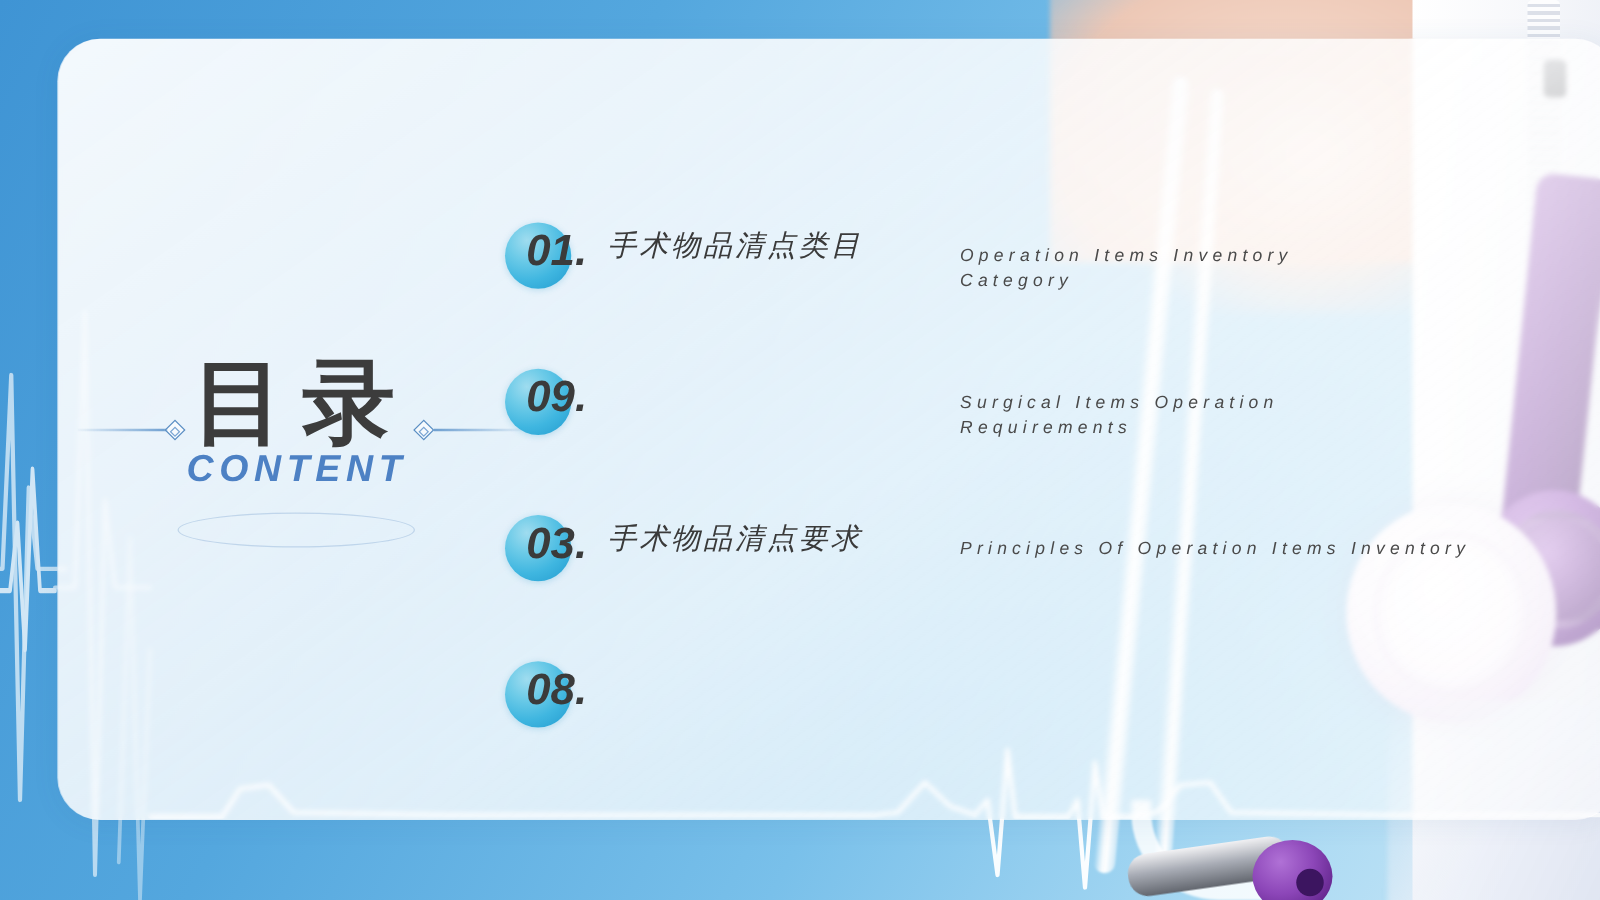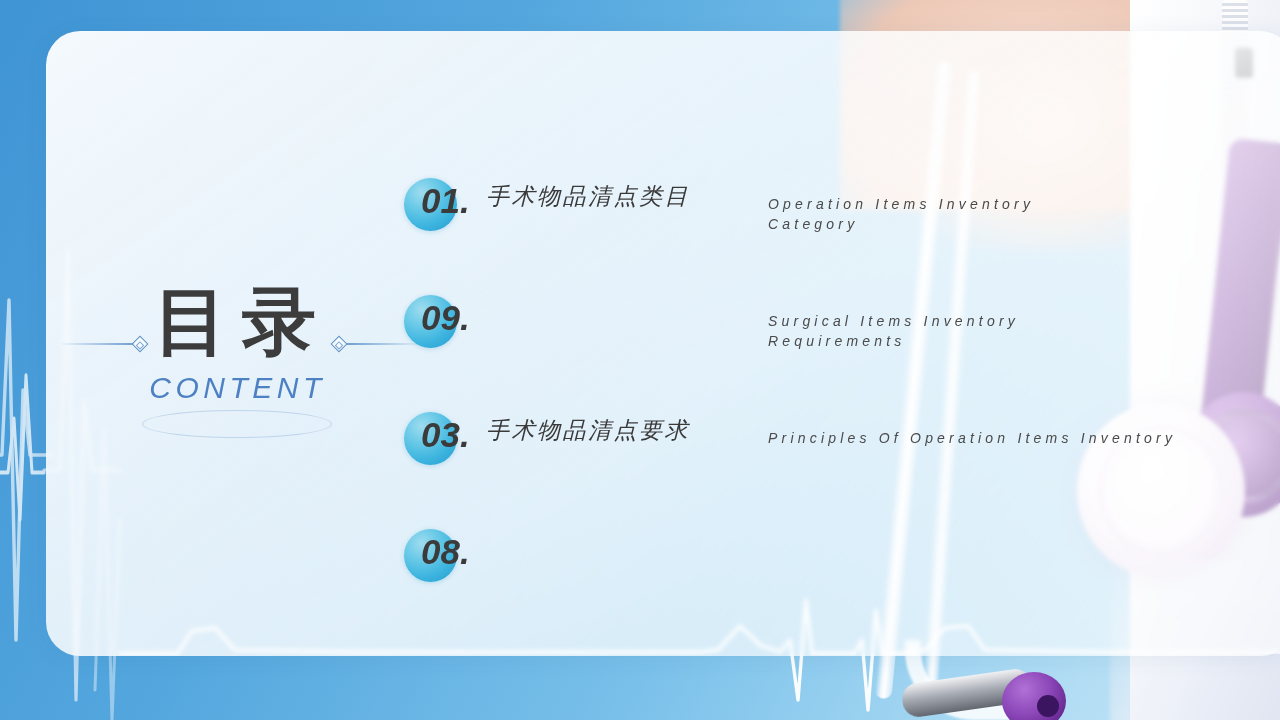--- a/index.html
+++ b/index.html
@@ -126,23 +126,23 @@
   .title-block {
     position:absolute; left:110px; top:285px; width:250px; text-align:center;
   }
   .title-cn {
     font-size:74px; font-weight:700; color:#3c3c3c;
     letter-spacing:14px; line-height:1; text-indent:14px;
     font-family:"Liberation Sans","DejaVu Sans",sans-serif;
     text-align:center;
   }
   .title-en {
-    margin-top:12px; font-size:30px; color:#4d81c4;
+    font-size:30px; color:#4d81c4;
     font-style:italic; letter-spacing:4.5px; text-indent:5px;
-    font-weight:400;
+    font-weight:700;
   }
   .title-ellipse {
     position:absolute; left:32px; top:125px; width:190px; height:28px;
     border:1.3px solid rgba(120,160,205,.35); border-radius:50%;
   }
 
   .connector { position:absolute; top:338px; height:12px; }
   .connector .line { position:absolute; top:5px; height:1.6px; }
   .conn-left { left:62px; width:86px; }
   .conn-left .line { left:0; width:72px;
@@ -255,21 +255,21 @@
     <div class="item">
       <div class="bubble"></div>
       <div class="num">01.</div>
       <div class="cn">手术物品清点类目</div>
       <div class="en" style="left:364px;">Operation Items Inventory Category</div>
     </div>
 
     <div class="item">
       <div class="bubble"></div>
       <div class="num">09.</div>
-      <div class="en" style="left:364px;">Surgical Items Inventory Requirements</div>
+      <div class="en" style="left:364px;">Surgical Items Operation Requirements</div>
     </div>
 
     <div class="item">
       <div class="bubble"></div>
       <div class="num">03.</div>
       <div class="cn">手术物品清点要求</div>
       <div class="en wide" style="left:364px;">Principles Of Operation Items Inventory</div>
     </div>
 
     <div class="item">

